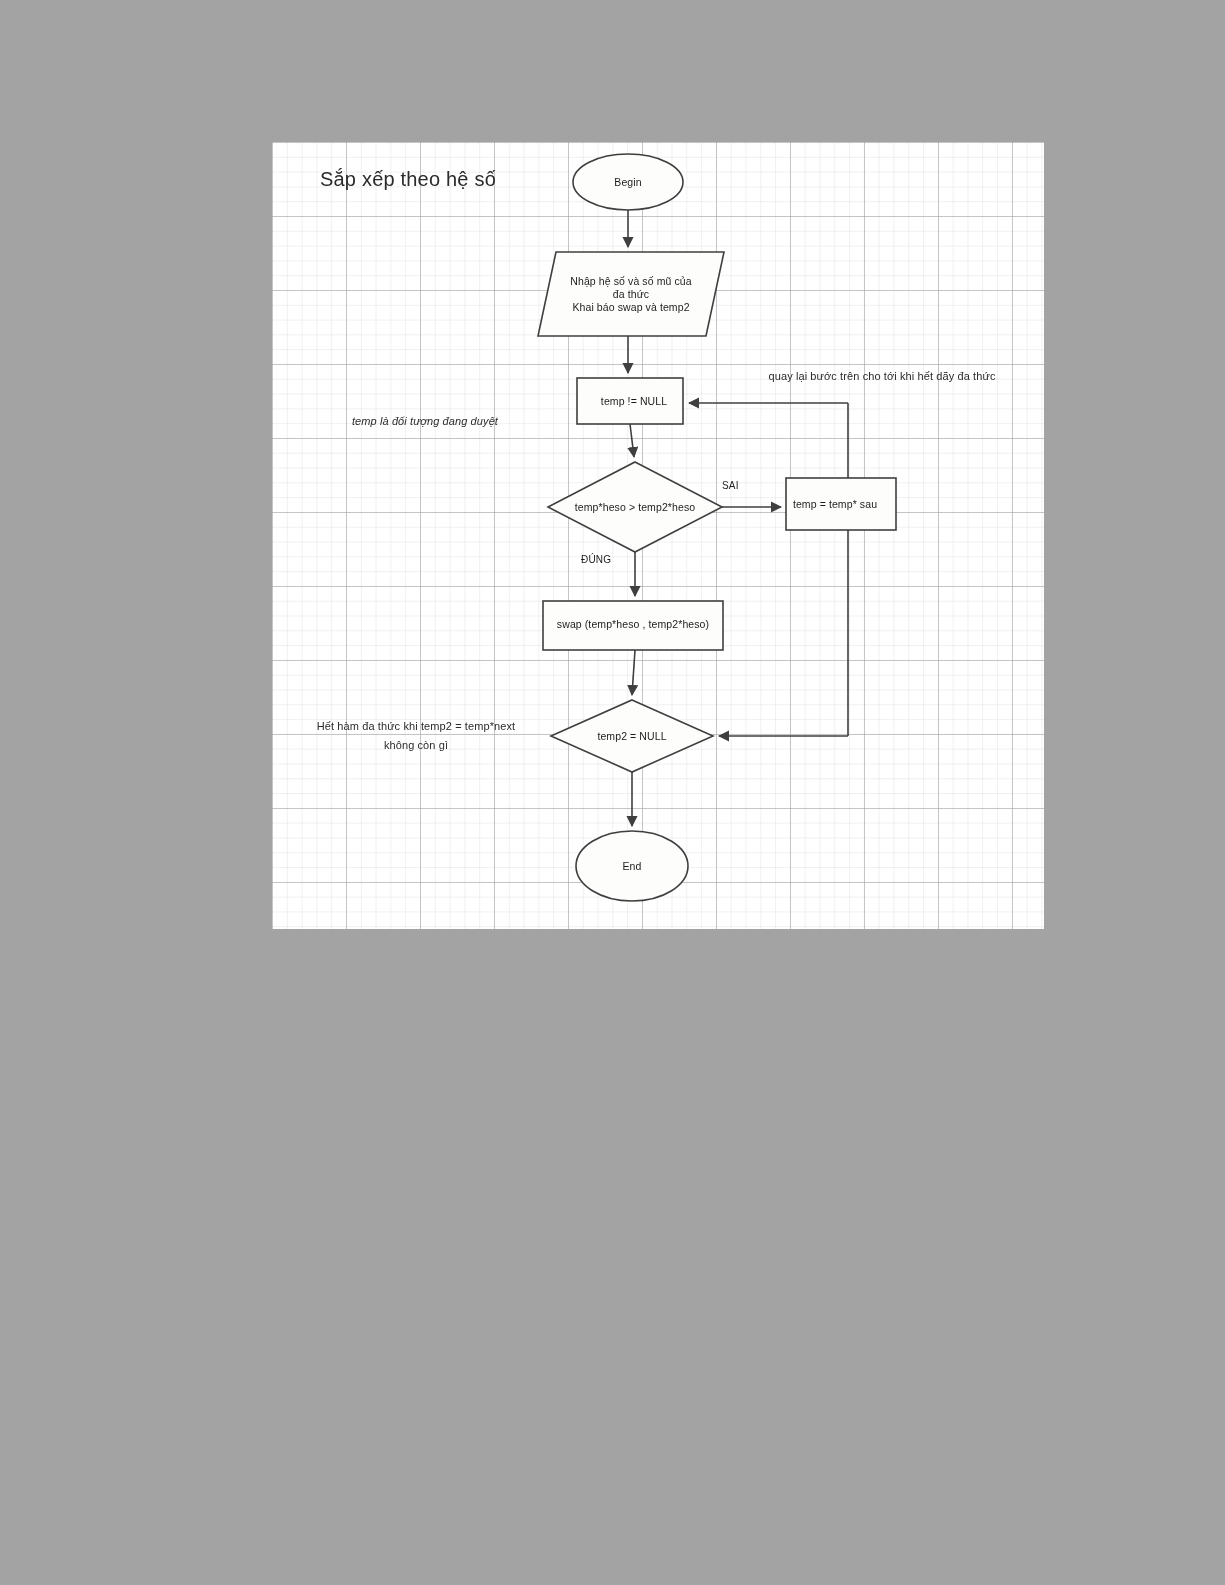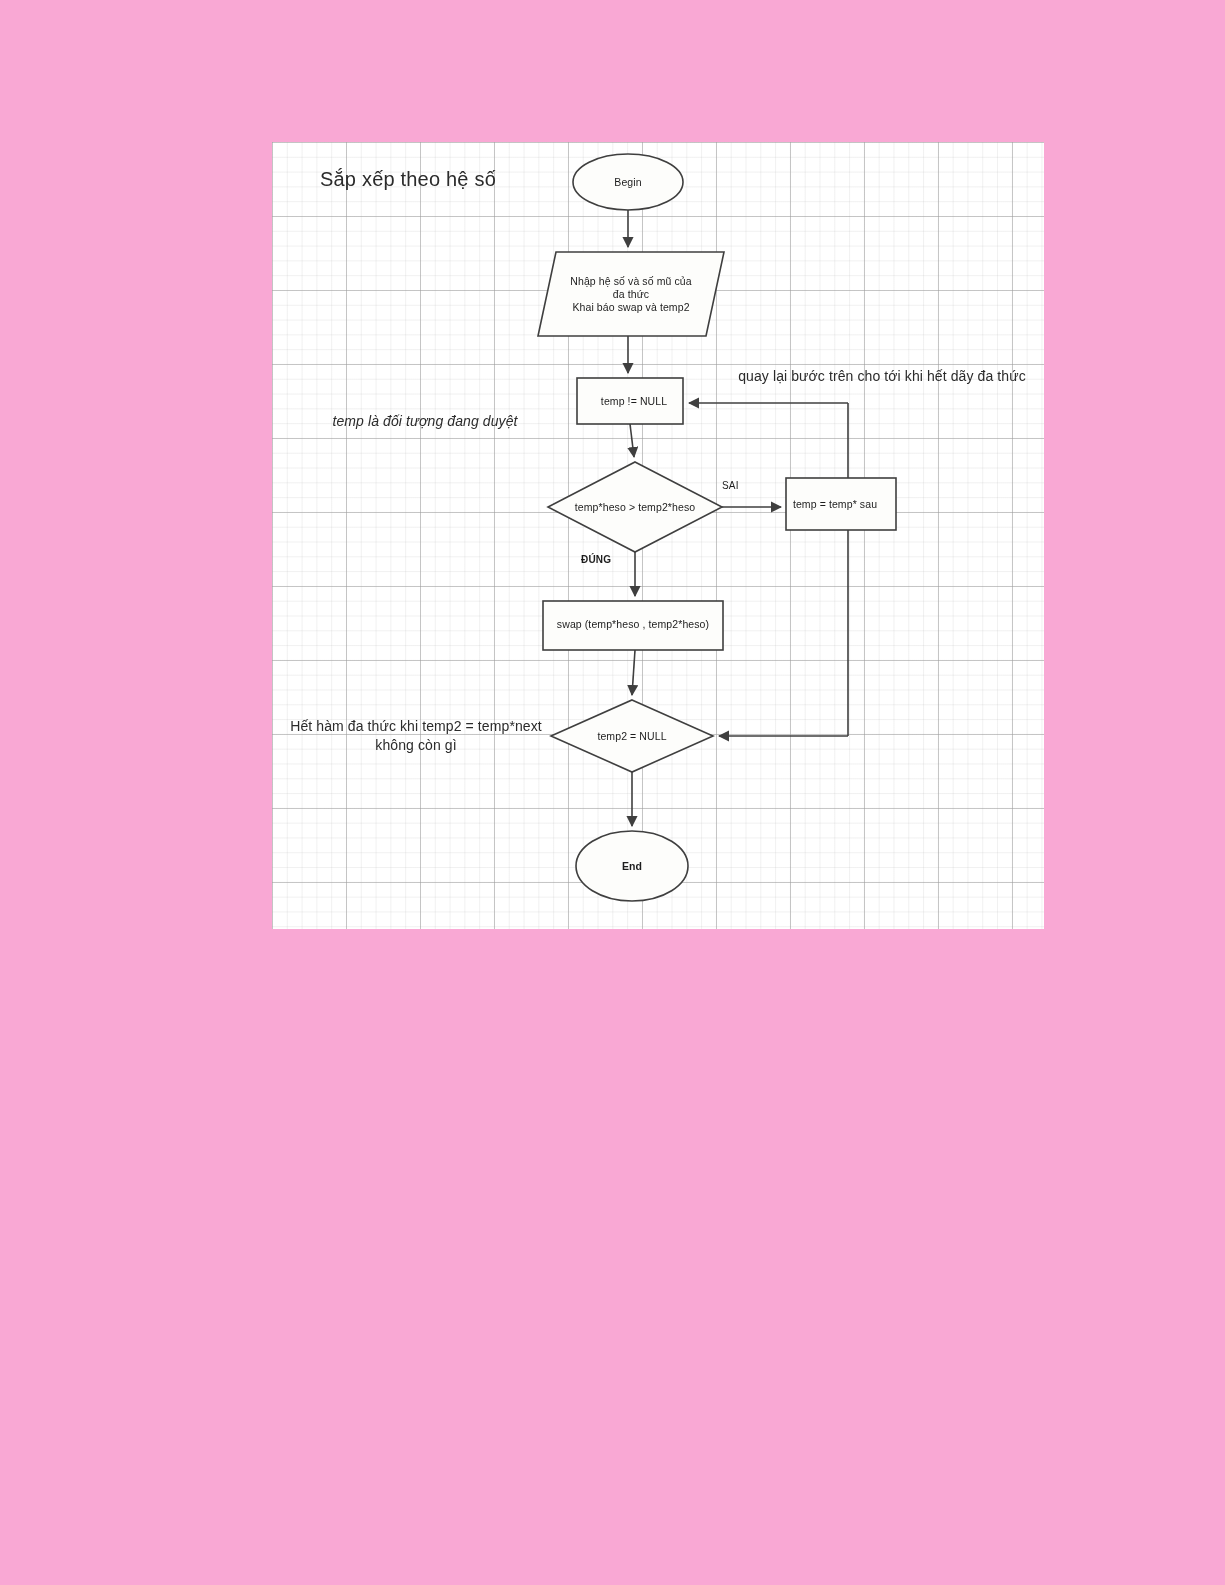--- a/index.html
+++ b/index.html
@@ -12,21 +12,21 @@
     height: 1585px;
     position: relative;
     font-family: "Liberation Sans", sans-serif;
     overflow: hidden;
   }
   #page {
     position: absolute;
     left: 0; top: 0;
     width: 1225px;
     height: 1585px;
-    background: #f9a8d4;
+    background: #a3a3a3;
   }
   
   #canvas {
     position: absolute;
     left: 272px;
     top: 142px;
     width: 772px;
     height: 787px;
     background-color: #ffffff;
     background-image:
@@ -57,21 +57,21 @@
     text-align: center;
     color: #1d1d1d;
     font-size: 10.5px;
     line-height: 13px;
     white-space: pre-line;
     letter-spacing: 0.1px;
   }
   .annot {
     position: absolute;
     color: #2b2b2b;
-    font-size: 14px;
+    font-size: 11px;
     line-height: 19px;
     text-align: center;
     white-space: pre-line;
     letter-spacing: 0.1px;
   }
   #title {
     position: absolute;
     left: 320px;
     top: 168px;
     width: 260px;
@@ -154,25 +154,25 @@
   <div class="node-label" style="left:577px; top:378px; width:114px; height:46px;">temp != NULL</div>
 
   <div class="node-label" style="left:550px; top:492px; width:170px; height:30px;">temp*heso &gt; temp2*heso</div>
 
   <div class="node-label" style="left:786px; top:478px; width:98px; height:52px;">temp = temp* sau</div>
 
   <div class="node-label" style="left:543px; top:601px; width:180px; height:46px;">swap (temp*heso , temp2*heso)</div>
 
   <div class="node-label" style="left:557px; top:721px; width:150px; height:30px;">temp2 = NULL</div>
 
-  <div class="node-label" style="left:577px; top:852px; width:110px; height:28px;font-weight:bold;">End</div>
+  <div class="node-label" style="left:577px; top:852px; width:110px; height:28px;">End</div>
 
   <div class="edge-label" style="left:722px; top:480px;">SAI</div>
 
-  <div class="edge-label" style="left:581px; top:554px;font-weight:bold;">ĐÚNG</div>
+  <div class="edge-label" style="left:581px; top:554px;">ĐÚNG</div>
 
   <div class="annot" style="left:300px; top:412px; width:250px;font-style:italic;">temp là đối tượng đang duyệt</div>
 
   <div class="annot" style="left:726px; top:367px; width:312px;">quay lại bước trên cho tới khi hết dãy đa thức</div>
 
   <div class="annot" style="left:280px; top:717px; width:272px;">Hết hàm đa thức khi temp2 = temp*next
 không còn gì</div>
 
 </div>
 

